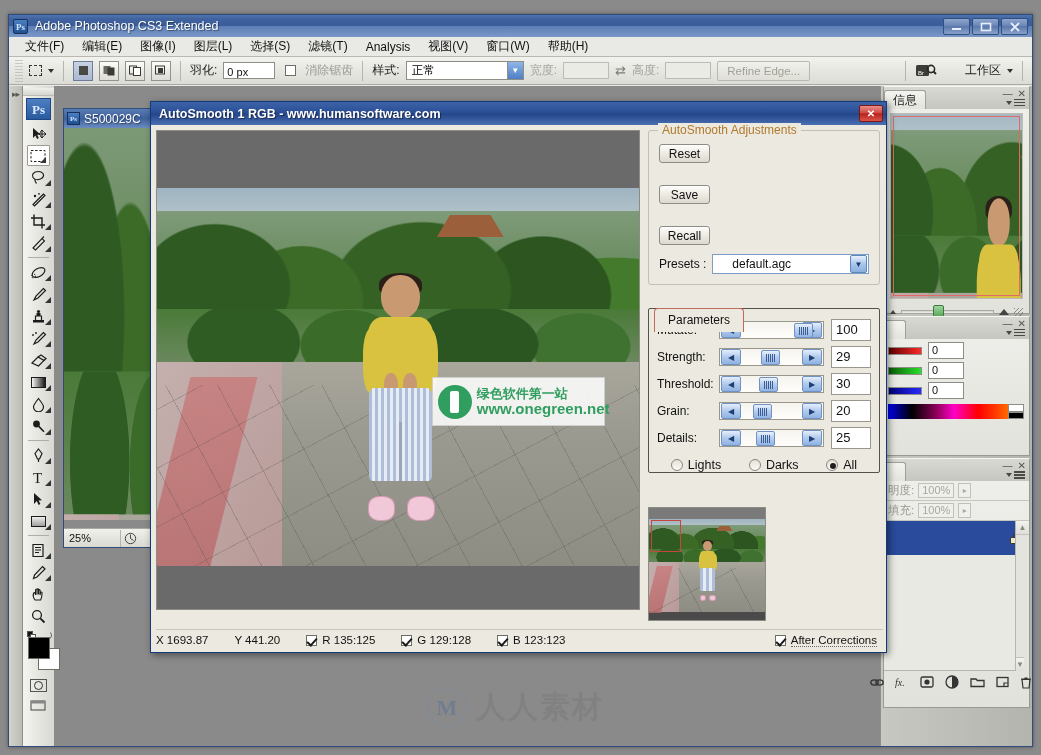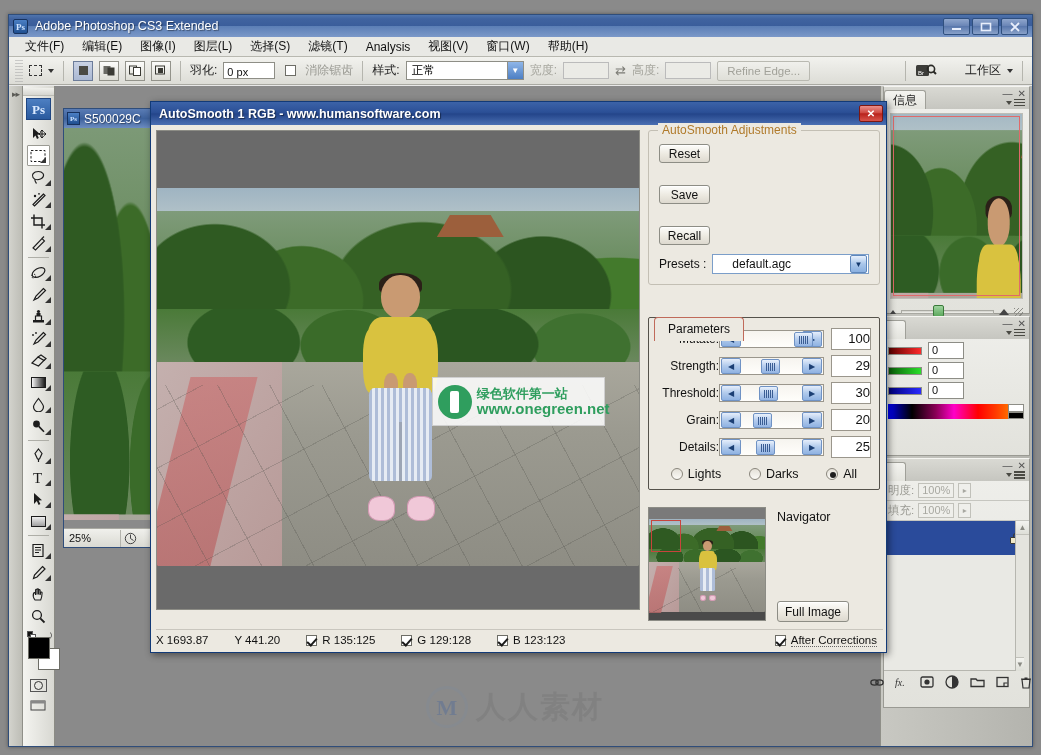--- a/index.html
+++ b/index.html
@@ -298,23 +298,22 @@
     display:flex;align-items:center;justify-content:center;color:#14396e;font-size:8px;
   }
   
   #params-wrap{margin-top:14px;position:relative;}
   #params-tab{
     position:absolute;left:6px;top:0;height:24px;padding:0 13px;
     border:1px solid #c06a5a;border-bottom:none;border-radius:4px 4px 0 0;
     background:#ece9e1;font-size:12px;line-height:23px;color:#111;z-index:2;
   }
   #params-box{
-    margin-top:32px;border:1px solid #55524b;border-radius:2px;background:#ece9e1;
-    padding:10px 8px 8px;
-    text-align:right;
+    margin-top:23px;border:1px solid #55524b;border-radius:2px;background:#ece9e1;
+    padding:10px 8px 0;
   }
   .prow{display:flex;align-items:center;margin-bottom:5px;}
   .prow .plabel{width:62px;font-size:12px;color:#111;}
   .slider{
     flex:1;height:18px;border:1px solid #9a968c;background:linear-gradient(to bottom,#f6f4ef,#fffefb);
     display:flex;align-items:center;position:relative;
   }
   .sarrow{
     width:20px;height:16px;margin:0 1px;border:1px solid #6f92c4;border-radius:2px;
     background:linear-gradient(to bottom,#e6eefb,#b2cbec 48%,#8fb2e2);
@@ -1073,24 +1072,20 @@
             <div class="armL"></div>
               <div class="armR"></div>
             <div class="shirt"></div>
               <div class="pants"></div>
             <div class="shoeL"></div>
               <div class="shoeR"></div>
           </div>
         </div>
         <div class="rb"></div>
       </div>
-      <div id="dlg-nav-right">
-        <div class="nlabel">Navigator</div>
-        <div class="dbtn" id="fullimg">Full Image</div>
-      </div>
     </div>
 
     <div id="dlg-status">
       <span class="f">X 1693.87</span>
       <span class="f">Y 441.20</span>
       <span class="f">
         <span class="ckbx on"></span><span>R 135:125</span>
       </span>
       <span class="f">
         <span class="ckbx on"></span><span>G 129:128</span>

